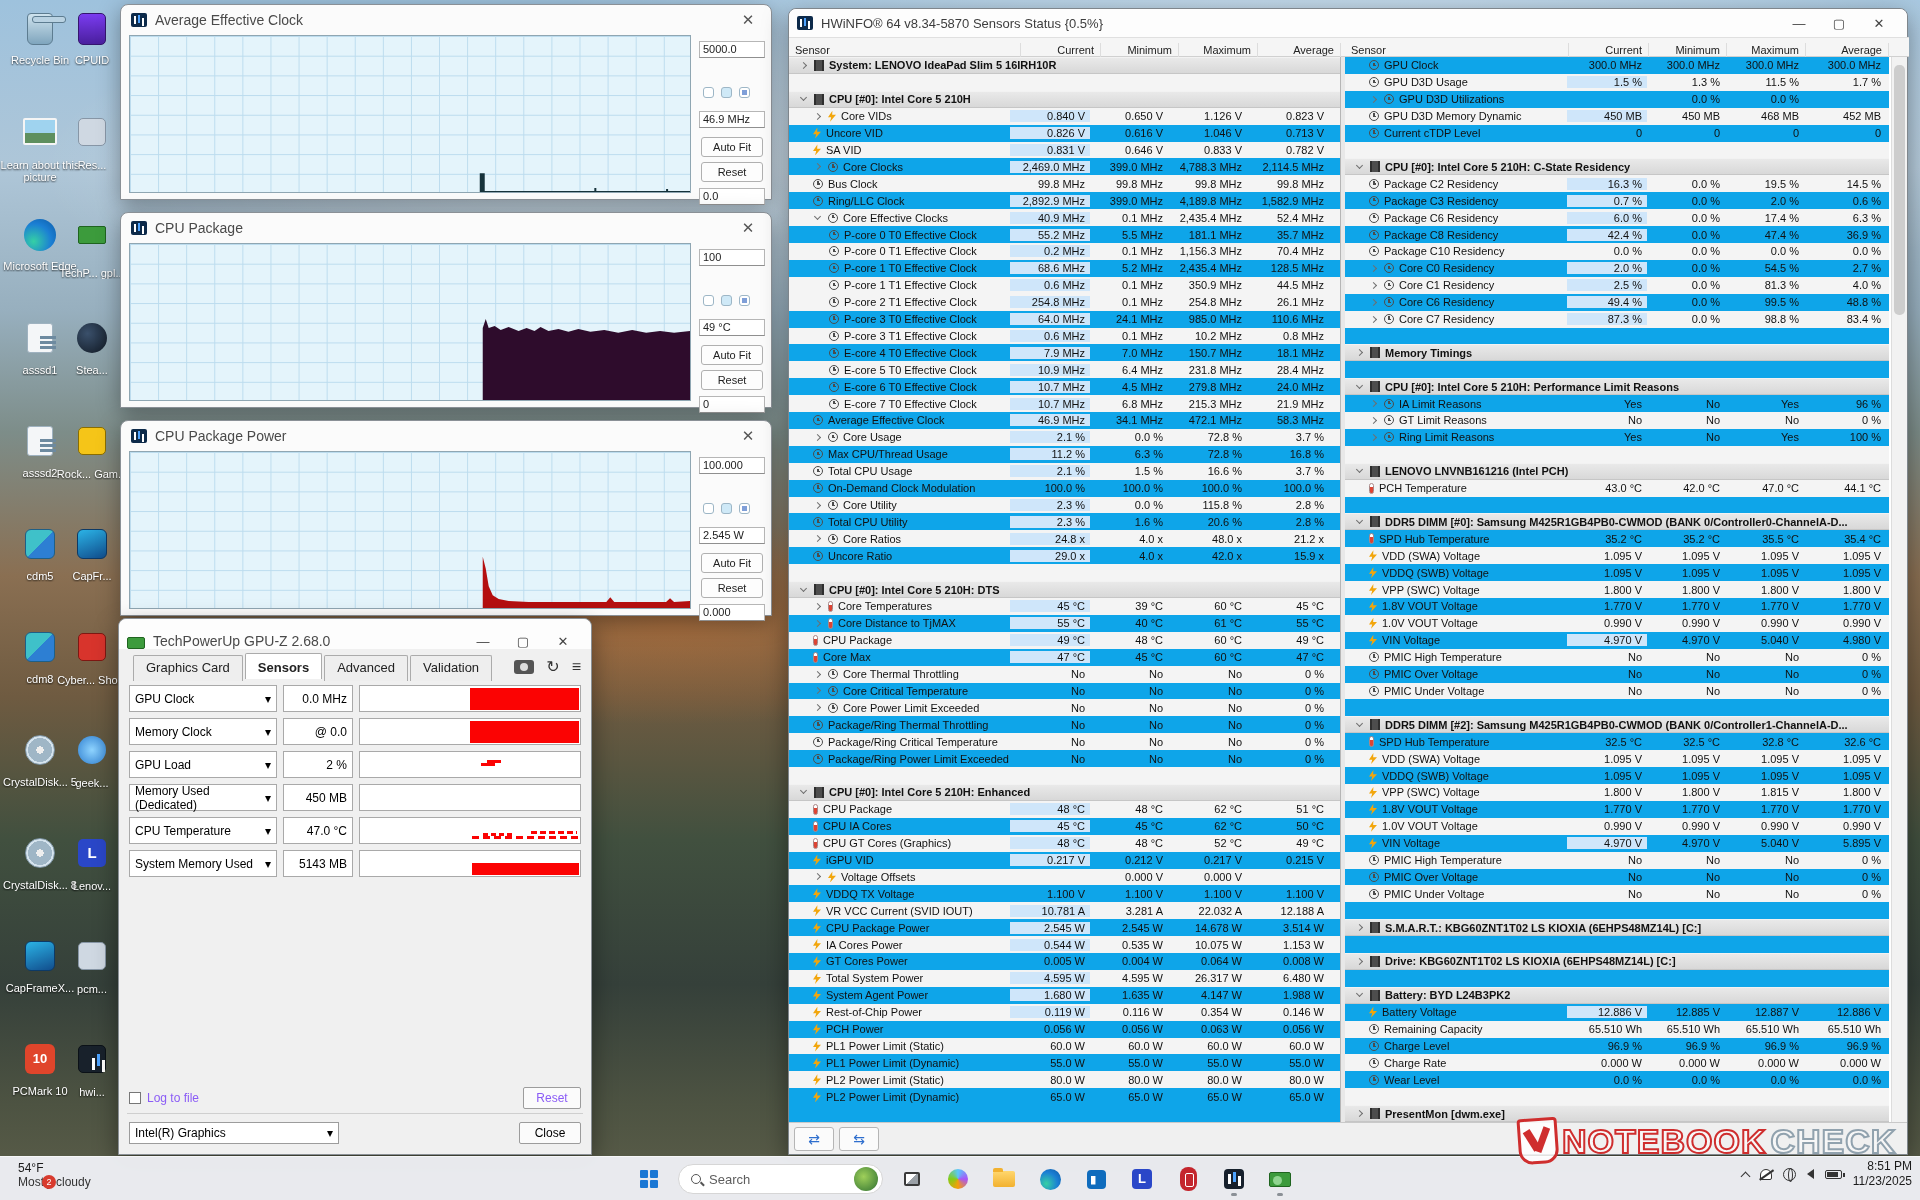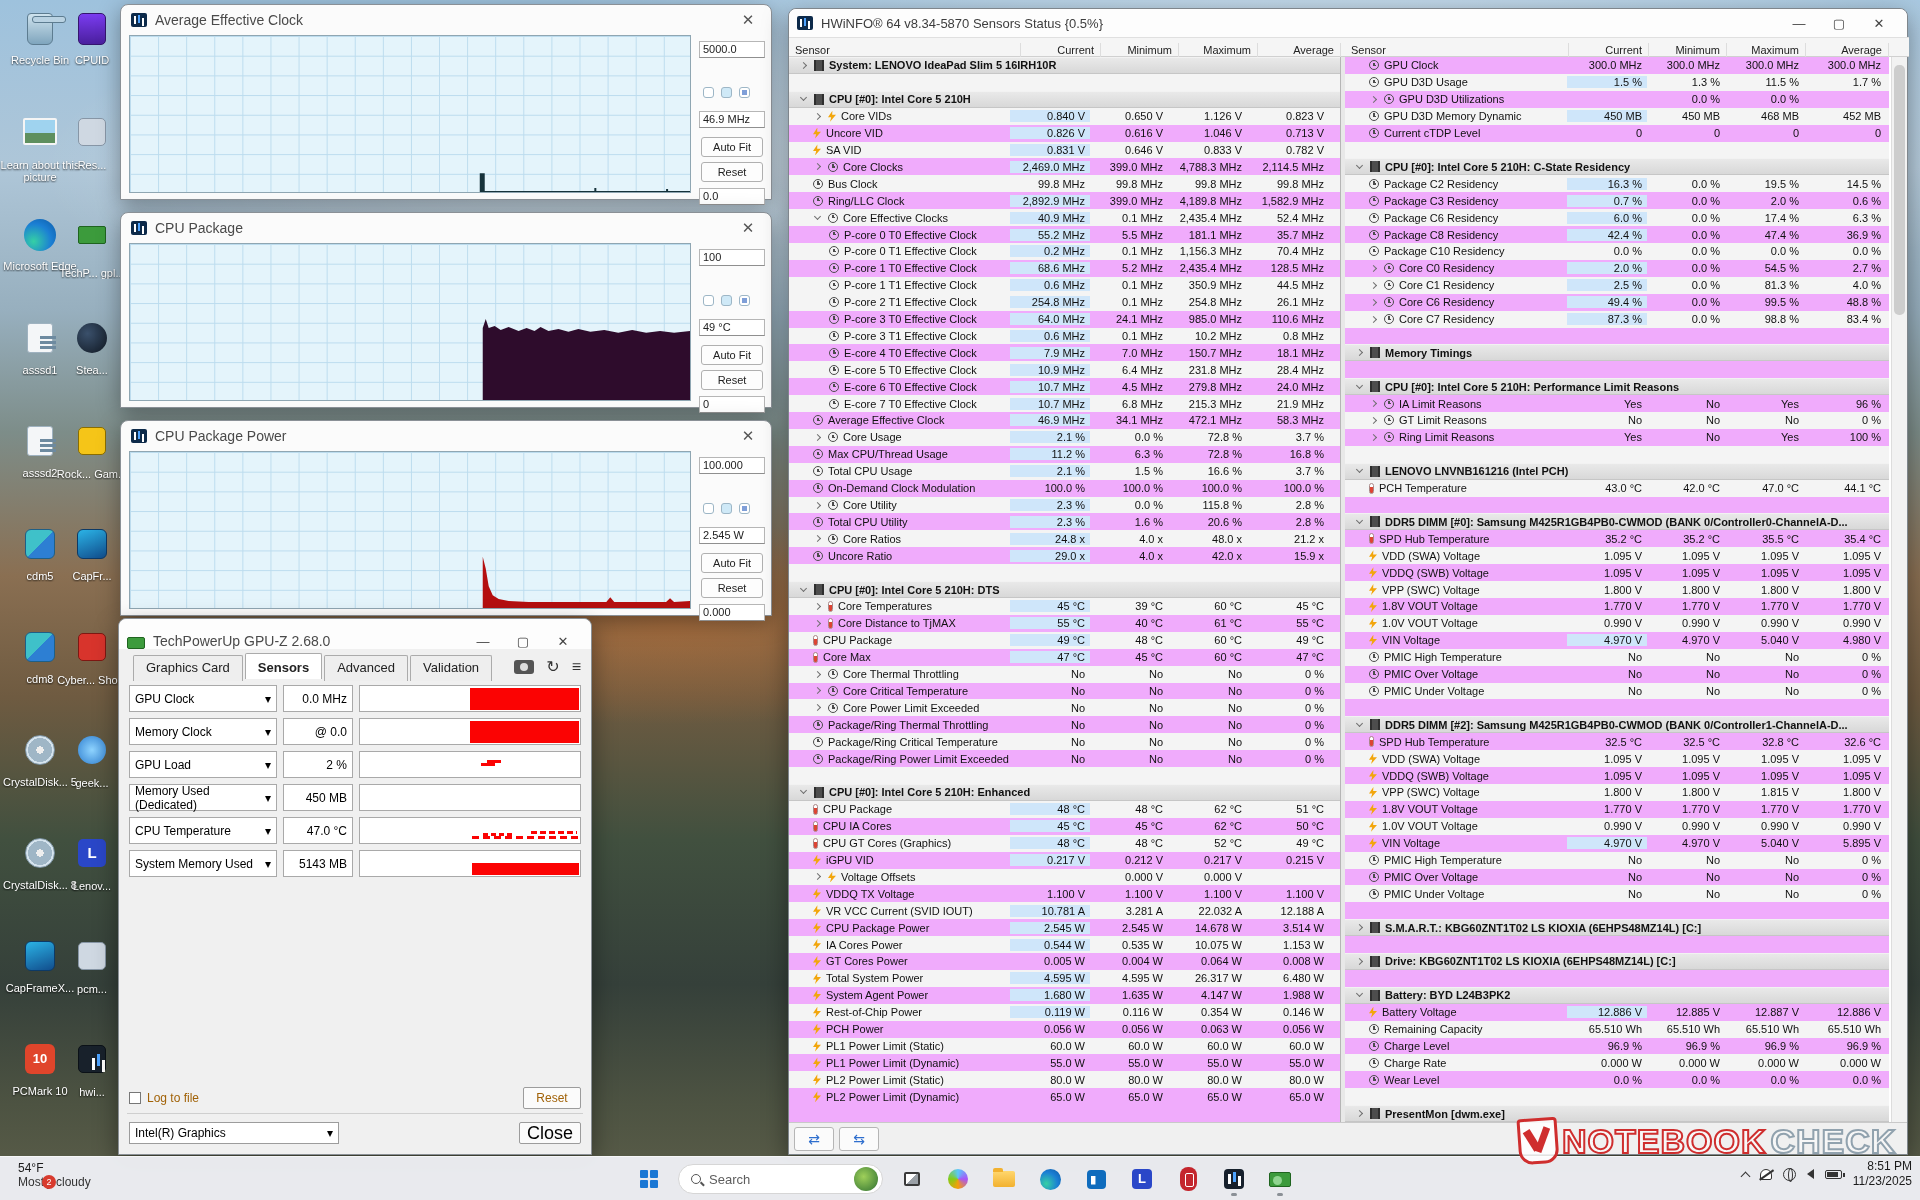--- a/index.html
+++ b/index.html
@@ -55,21 +55,21 @@
   
   #hwinfo{position:absolute;left:788px;top:8px;width:1120px;height:1147px;background:#fff;border:1px solid #7f868c;border-radius:8px 8px 0 0;box-shadow:0 8px 26px rgba(0,0,0,.4);}
   #hwtitle{height:28px;display:flex;align-items:center;gap:8px;padding:0 8px;color:#3d3d3d;font-size:13px;background:#fdfdfd;border-radius:8px 8px 0 0;}
   .capbtns{margin-left:auto;display:flex;}
   .capbtns span{width:40px;text-align:center;color:#444;font-size:13px;}
   #hwhead{position:absolute;left:0;top:28px;height:20px;width:1120px;background:#f5f5f5;border-top:1px solid #e0e0e0;border-bottom:1px solid #d0d0d0;font-size:11px;color:#222;}
   .hgrp{position:absolute;top:0;height:20px;display:flex;align-items:center;}
   .hcell{border-right:1px solid #ddd;height:14px;line-height:14px;margin-top:3px;}
   .hs{flex:1;padding-left:6px;}
   .hv{text-align:right;padding-right:6px;}
-  .pane{position:absolute;top:48px;height:1066px;overflow:hidden;background:#f0abfc;}
+  .pane{position:absolute;top:48px;height:1066px;overflow:hidden;background:#0ea5e9;}
   #paneL{left:0;width:552px;border-right:1px solid #b5b5b5;}
   #paneR{left:556px;width:544px;}
   #pdiv{position:absolute;left:552px;top:48px;width:4px;height:1066px;background:#e8e8e8;}
   #hwscroll{position:absolute;right:0;top:48px;width:16px;height:1066px;background:#f2f2f2;border-left:1px solid #ddd;}
   #hwthumb{position:absolute;left:2px;top:8px;width:11px;height:250px;background:#cdcdcd;border-radius:5px;}
   .hrow{height:16.92px;display:flex;align-items:center;font-size:11px;color:#111;}
   .hrow.alt{background:#f4f4f4;}
   .hrow.grp{background:linear-gradient(#e9e9e9,#d8d8d8);border-top:1px solid #f2f2f2;border-bottom:1px solid #c6c6c6;font-weight:bold;}
   .lblwrap{flex:1;display:flex;align-items:center;overflow:hidden;white-space:nowrap;padding-left:24px;min-width:0;}
   .grp .lblwrap{padding-left:10px;}
@@ -104,25 +104,25 @@
   .gzrow{position:absolute;left:10px;height:27px;display:flex;gap:6px;font-size:12px;}
   .gzlab{width:148px;background:#fff;border:1px solid #a9a9a9;display:flex;align-items:center;padding:0 5px;justify-content:space-between;color:#000;}
   .gzval{width:70px;background:#fff;border:1px solid #a9a9a9;display:flex;align-items:center;justify-content:flex-end;padding:0 5px;color:#000;}
   .gzgr{width:222px;background:#fff;border:1px solid #a9a9a9;position:relative;overflow:hidden;}
   .gfull{position:absolute;left:50%;right:1px;top:2px;bottom:1px;background:#fb0303;}
   .ghalf{position:absolute;left:51%;right:1px;height:50%;bottom:1px;background:#fb0303;}
   .gline{position:absolute;left:51%;right:1px;bottom:4px;height:3px;background:repeating-linear-gradient(90deg,#fb0303 0 7px,transparent 7px 11px);}
   .gline:before{content:"";position:absolute;left:10%;bottom:3px;width:30px;height:3px;background:repeating-linear-gradient(90deg,#fb0303 0 5px,transparent 5px 8px);}
   .gline:after{content:"";position:absolute;left:55%;bottom:5px;width:46px;height:3px;background:repeating-linear-gradient(90deg,#fb0303 0 6px,transparent 6px 9px);}
   .gticks{position:absolute;left:55%;bottom:45%;width:14px;height:3px;background:#fb0303;box-shadow:6px -3px 0 #fb0303;}
-  #gzbottom{position:absolute;left:10px;bottom:44px;right:10px;height:24px;display:flex;align-items:center;font-size:12px;color:#a16207;}
+  #gzbottom{position:absolute;left:10px;bottom:44px;right:10px;height:24px;display:flex;align-items:center;font-size:12px;color:#8b5cf6;}
   .chkbox{width:12px;height:12px;border:1px solid #777;background:#fff;margin-right:6px;}
   #gzreset{margin-left:auto;width:58px;height:22px;background:#fbfbfb;border:1px solid #9c9c9c;border-radius:2px;text-align:center;line-height:20px;}
   #gzsel{position:absolute;left:10px;bottom:10px;width:210px;height:22px;background:#fff;border:1px solid #9c9c9c;font-size:12px;display:flex;align-items:center;padding:0 5px;justify-content:space-between;color:#000;}
-  #gzclose{position:absolute;right:10px;bottom:10px;width:62px;height:22px;background:#fbfbfb;border:1px solid #9c9c9c;border-radius:2px;font-size:18px;text-align:center;line-height:20px;color:#000;}
+  #gzclose{position:absolute;right:10px;bottom:10px;width:62px;height:22px;background:#fbfbfb;border:1px solid #9c9c9c;border-radius:2px;font-size:12px;text-align:center;line-height:20px;color:#000;}
   #gzline{position:absolute;left:8px;bottom:40px;right:8px;border-top:1px solid #cfcfcf;}
   
   #taskbar{position:absolute;left:0;bottom:0;width:1920px;height:44px;background:rgba(242,243,249,.94);border-top:1px solid rgba(255,255,255,.6);}
   #weather{position:absolute;left:10px;top:4px;display:flex;gap:8px;align-items:center;color:#1b1b1b;}
   .wcloud{width:30px;height:20px;background:#fff;border-radius:10px;position:relative;box-shadow:inset 0 -3px 4px #c9d4dd;}
   .wcloud:before{content:"";position:absolute;left:-4px;bottom:1px;width:12px;height:12px;background:#f0a32f;border-radius:50%;z-index:-1;}
   .wbadge{position:absolute;left:32px;top:0px;width:14px;height:14px;background:#d83b2e;color:#fff;border-radius:50%;font-size:9px;line-height:14px;text-align:center;}
   #weather .wt1{font-size:12px;}
   #weather .wt2{font-size:12px;color:#333;}
   #tbicons{position:absolute;left:632px;top:4px;display:flex;gap:12px;align-items:center;height:36px;}

